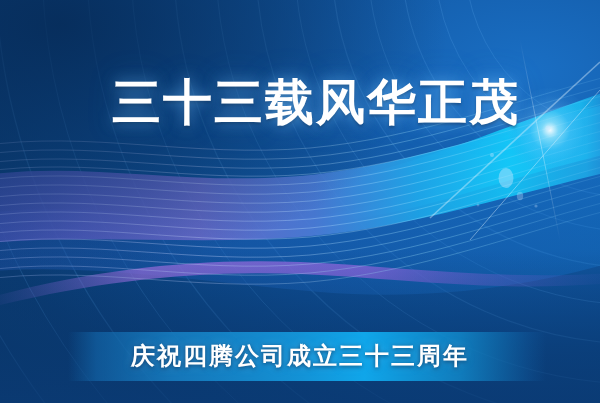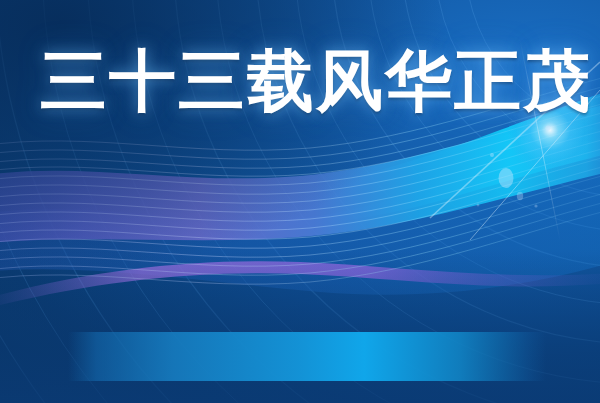--- a/index.html
+++ b/index.html
@@ -51,22 +51,22 @@
     right: 0;
     text-align: center;
     color: #ffffff;
     font-weight: 700;
     letter-spacing: 0.02em;
     white-space: nowrap;
     font-family: "DejaVu Sans", "Liberation Sans", sans-serif;
   }
 
   .line1 {
-    top: 46px;
-    font-size: 67px;
+    top: 68px;
+    font-size: 49px;
     line-height: 70px;
     letter-spacing: 2px;
     text-shadow:
        0 0 14px rgba(120,200,255,0.55),
        0 0 30px rgba(60,140,230,0.45),
        0 2px 3px rgba(4,30,64,0.55);
     padding-left: 32px;
   }
 
   .line2 {
@@ -279,14 +279,15 @@
       <circle cx="548" cy="128" r="2.6" opacity="0.45"></circle>
     </g>
   </svg>
 
   <div class="layer bg-bottom-fade"></div>
 
   <div class="headline-wrap line1">三十三载风华正茂</div>
 
 
   <div class="banner"></div>
+  <div class="banner-text">庆祝四腾公司成立三十三周年</div>
 
 </div>
 
 </body></html>

